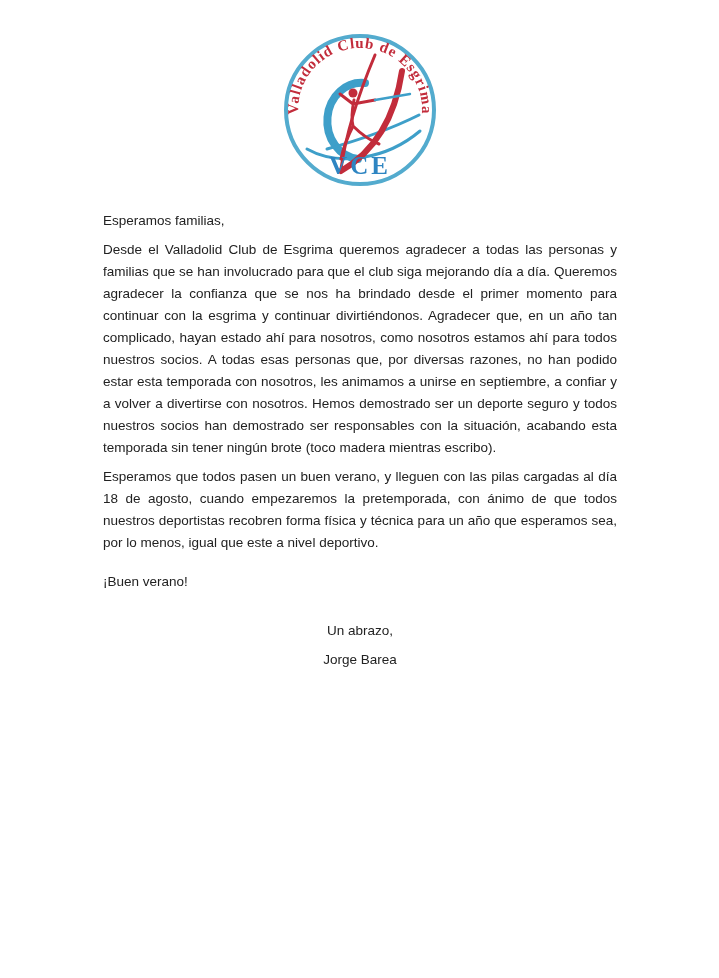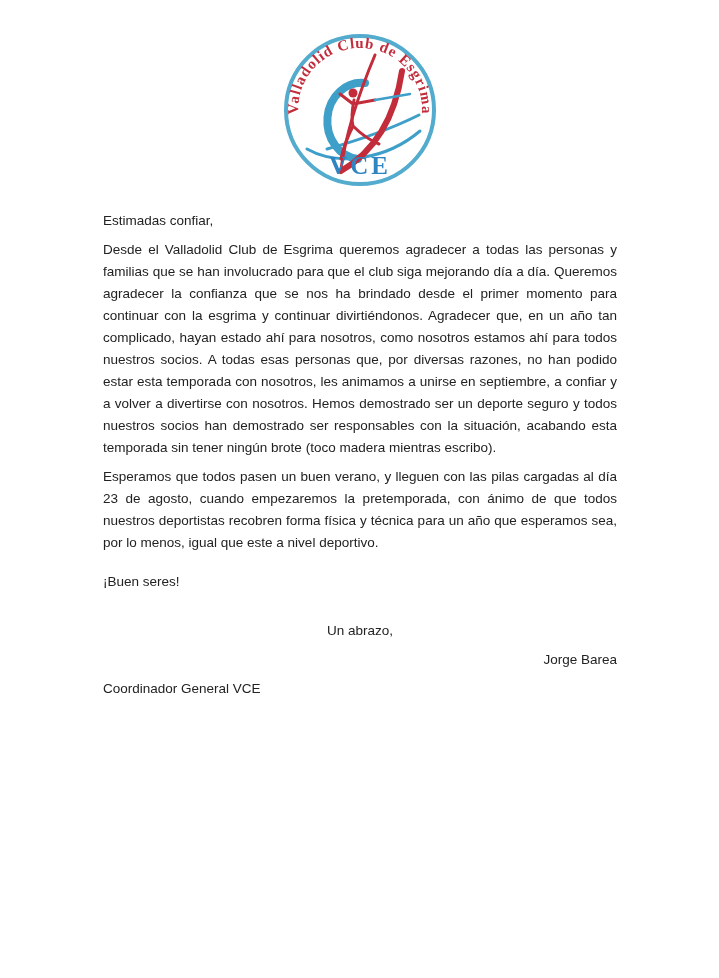--- a/index.html
+++ b/index.html
@@ -21,21 +21,21 @@
     top:210px;left:103px;
     width:514px;
     font-size:13.5px;
     line-height:22px;
     color:#222222;
   }
   .letter p{margin:0 0 7px 0;text-align:justify;}
   .letter p.salutation{text-align:left;}
   .letter p.buen{margin-top:17px;text-align:left;}
   .letter p.signoff{margin-top:27px;text-align:center;}
-  .letter p.sig-name{text-align:right;}
+  .letter p.sig-name{text-align:center;}
   .letter p.sig-role{text-align:left;}
   .arc-text{
     font-family:"Liberation Serif", serif;
     font-weight:bold;
     font-size:15px;
     letter-spacing:1px;
   }
   .monogram{
     font-family:"Liberation Serif", serif;
     font-weight:bold;
@@ -75,22 +75,21 @@
 
       <text class="arc-text" fill="#C22C3B">
         <textPath href="#arcPath" startOffset="50%" text-anchor="middle">Valladolid Club de Esgrima</textPath>
       </text>
 
       <text class="monogram" x="77" y="141" text-anchor="middle" fill="#2E85C2">VCE</text>
     </svg>
   </div>
 
   <div class="letter">
-    <p class="salutation">Estimadas confiar,</p>
+    <p class="salutation">Esperamos familias,</p>
     <p class="body-par">Desde el Valladolid Club de Esgrima queremos agradecer a todas las personas y familias que se han involucrado para que el club siga mejorando día a día. Queremos agradecer la confianza que se nos ha brindado desde el primer momento para continuar con la esgrima y continuar divirtiéndonos. Agradecer que, en un año tan complicado, hayan estado ahí para nosotros, como nosotros estamos ahí para todos nuestros socios. A todas esas personas que, por diversas razones, no han podido estar esta temporada con nosotros, les animamos a unirse en septiembre, a confiar y a volver a divertirse con nosotros. Hemos demostrado ser un deporte seguro y todos nuestros socios han demostrado ser responsables con la situación, acabando esta temporada sin tener ningún brote (toco madera mientras escribo).</p>
-    <p class="body-par">Esperamos que todos pasen un buen verano, y lleguen con las pilas cargadas al día 23 de agosto, cuando empezaremos la pretemporada, con ánimo de que todos nuestros deportistas recobren forma física y técnica para un año que esperamos sea, por lo menos, igual que este a nivel deportivo.</p>
-    <p class="buen">¡Buen seres!</p>
+    <p class="body-par">Esperamos que todos pasen un buen verano, y lleguen con las pilas cargadas al día 18 de agosto, cuando empezaremos la pretemporada, con ánimo de que todos nuestros deportistas recobren forma física y técnica para un año que esperamos sea, por lo menos, igual que este a nivel deportivo.</p>
+    <p class="buen">¡Buen verano!</p>
     <p class="signoff">Un abrazo,</p>
     <p class="sig-name">Jorge Barea</p>
-    <p class="sig-role">Coordinador General VCE</p>
   </div>
 
 </div>
 
 </body></html>

